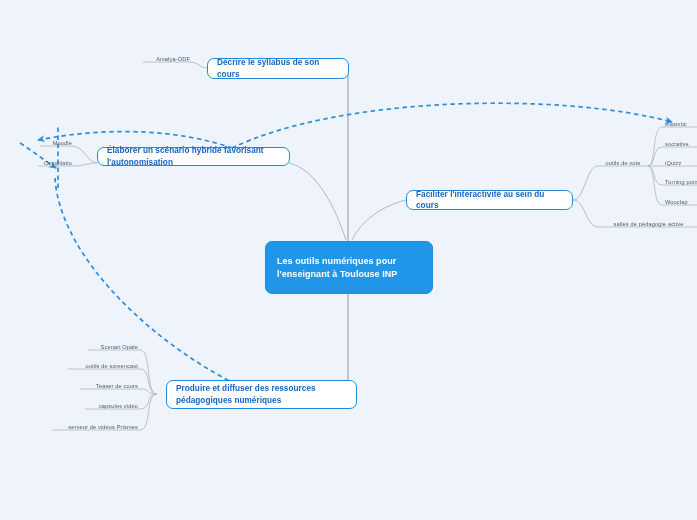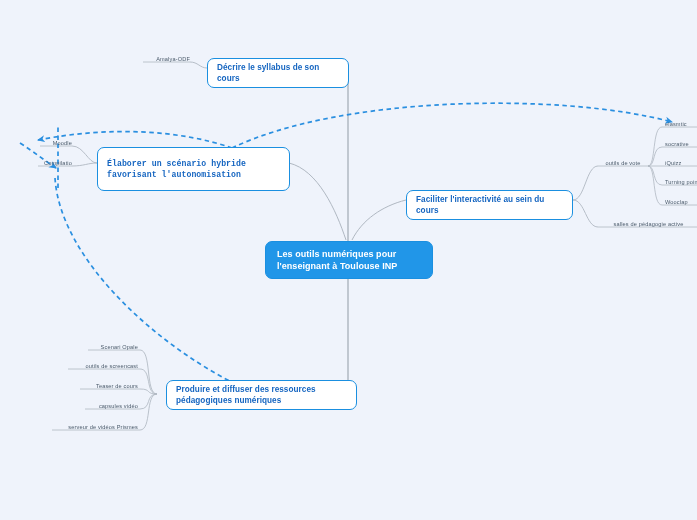--- a/index.html
+++ b/index.html
@@ -25,21 +25,21 @@
     position: absolute;
     box-sizing: border-box;
     background: #ffffff;
     border: 1.6px solid #1a8fe0;
     border-radius: 7px;
     color: #1565c0;
     font-weight: bold;
     font-size: 8.2px;
     line-height: 11.5px;
     letter-spacing: 0.05px;
-    padding: 14px 9px;
+    padding: 5px 9px;
     display: flex;
     align-items: center;
   }
   .node.central {
     background: #2196e8;
     border-color: #1a8fe0;
     color: #ffffff;
     font-size: 9px;
     line-height: 12.5px;
     padding: 8px 11px;
@@ -110,29 +110,29 @@
   <path d="M85,409 L140,409" stroke="#b0b8c2" stroke-width="0.8" fill="none"></path>
   <path d="M52,430 L140,430" stroke="#b0b8c2" stroke-width="0.8" fill="none"></path>
 
   <path d="M232,148 C 340,96 560,92 672,122" stroke="#2a8fe0" stroke-width="1.7" fill="none" stroke-dasharray="4.5,3.5" marker-end="url(#arrowhead)"></path>
   <path d="M232,148 C 180,130 110,126 38,140" stroke="#2a8fe0" stroke-width="1.7" fill="none" stroke-dasharray="4.5,3.5" marker-end="url(#arrowhead)"></path>
   <path d="M55,178 C 60,260 160,350 248,390" stroke="#2a8fe0" stroke-width="1.7" fill="none" stroke-dasharray="4.5,3.5" marker-end="url(#arrowhead)"></path>
   <path d="M58,188 L58,126" stroke="#2a8fe0" stroke-width="1.7" fill="none" stroke-dasharray="4.5,3.5"></path>
   <path d="M20,143 C 34,152 44,160 56,168" stroke="#2a8fe0" stroke-width="1.7" fill="none" stroke-dasharray="4.5,3.5" marker-end="url(#arrowhead)"></path>
 </svg>
 
-<div class="node central" style="left:265px; top:241px; width:168px; height:38px;">
+<div class="node central" style="left:265px; top:241px; width:168px; height:53px;">
   <span>Les outils numériques pour l'enseignant à Toulouse INP</span>
 </div>
 
 <div class="node" style="left:207px; top:58px; width:142px; height:21px;">
   <span>Décrire le syllabus de son cours</span>
 </div>
 
-<div class="node" style="left:97px; top:147px; width:193px; height:44px;font-family:Liberation Mono, monospace;">
+<div class="node" style="left:97px; top:147px; width:193px; height:19px;">
   <span>Élaborer un scénario hybride favorisant l'autonomisation</span>
 </div>
 
 <div class="node" style="left:406px; top:190px; width:167px; height:20px;align-items:center;">
   <span>Faciliter l'interactivité au sein du cours</span>
 </div>
 
 <div class="node" style="left:157px; top:380px; width:191px; height:29px;margin-left:9px;">
   <span>Produire et diffuser des ressources pédagogiques numériques</span>
 </div>

